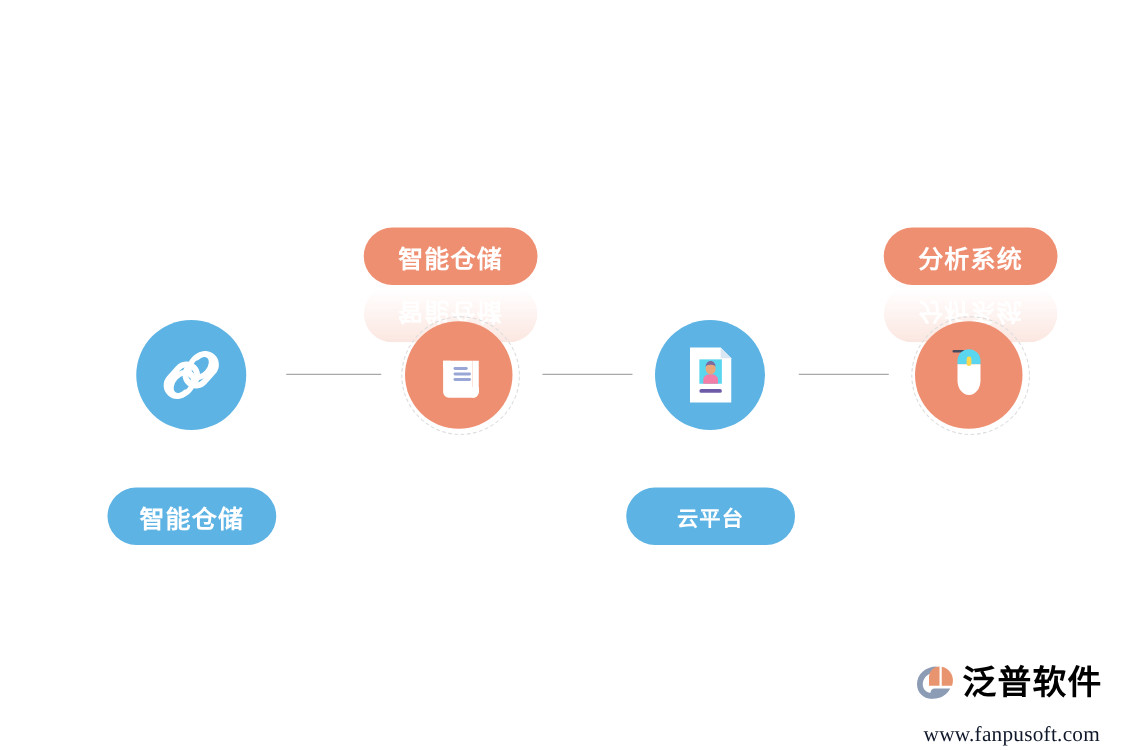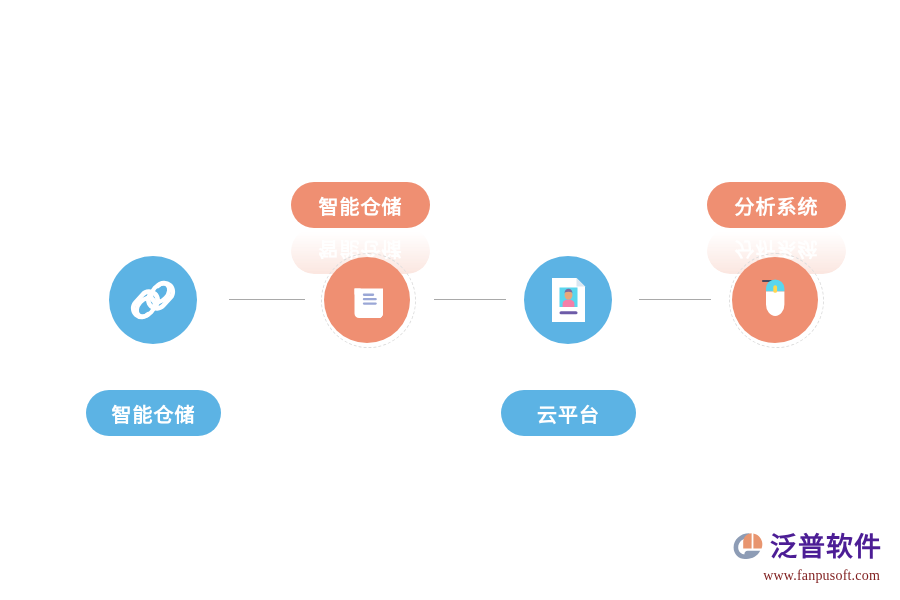--- a/index.html
+++ b/index.html
@@ -107,32 +107,32 @@
     height: 36px;
   }
   .logo-mark {
     width: 36px;
     height: 32px;
     flex: 0 0 auto;
   }
   .logo-text {
     font-size: 27px;
     font-weight: bold;
-    color: #4c1d95;
+    color: #000000;
     letter-spacing: 1px;
     line-height: 1;
     margin-left: 2px;
     font-family: "DejaVu Sans", "Liberation Sans", sans-serif;
   }
   .logo-url {
-    font-size: 14px;
-    color: #7f1d1d;
+    font-size: 17px;
+    color: #0f172a;
     letter-spacing: 0.2px;
     font-family: "Liberation Serif", "DejaVu Serif", serif;
-    margin-top: 4px;
+    margin-top: 14px;
     text-align: right;
     padding-right: 2px;
   }
 </style>
 </head>
 <body>
 
 <div class="canvas">
 
   <div class="connector c1"></div>
@@ -184,21 +184,21 @@
       <svg width="50" height="54" viewBox="0 0 50 54">
         <path d="M9 5 h24.5 l8.5 8.5 V49 H9 Z" fill="#ffffff"></path>
         <path d="M33.5 5 l8.5 8.5 h-8.5 Z" fill="#d9e7f2"></path>
         <rect x="16.5" y="14.5" width="18" height="19.5" fill="#5ad6ee"></rect>
         <path d="M19.6 34 v-3.0 c0-3.0 2.4-4.6 5.9-4.6 s5.9 1.6 5.9 4.6 V34 Z" fill="#f37fa8"></path>
         <ellipse cx="25.5" cy="22.0" rx="4.0" ry="4.6" fill="#e8a87c"></ellipse>
         <path d="M21.4 21.0 c0-3.4 1.8-5.3 4.1-5.3 s4.1 1.9 4.1 5.3 c0-1.4-1.2-2.2-4.1-2.2 s-4.1 0.8-4.1 2.2 Z" fill="#7e6b9e"></path>
         <rect x="16.5" y="38.2" width="18" height="3.0" rx="1.5" fill="#6d5ba8"></rect>
       </svg>
     </div>
-    <div class="pill blue" style="left:501px; top:390px; width:135px; height:46px; font-size:20px;">
+    <div class="pill blue" style="left:501px; top:390px; width:135px; height:46px; font-size:17px;">
       <span>云平台</span>
     </div>
   </div>
 
   <div class="node">
     <div class="pill-reflection" style="left:707px; top:228px; width:139px; height:46px; font-size:20px;">
       <span>分析系统</span>
     </div>
     <div class="pill orange" style="left:707px; top:182px; width:139px; height:46px; font-size:20px;">
       <span>分析系统</span>

